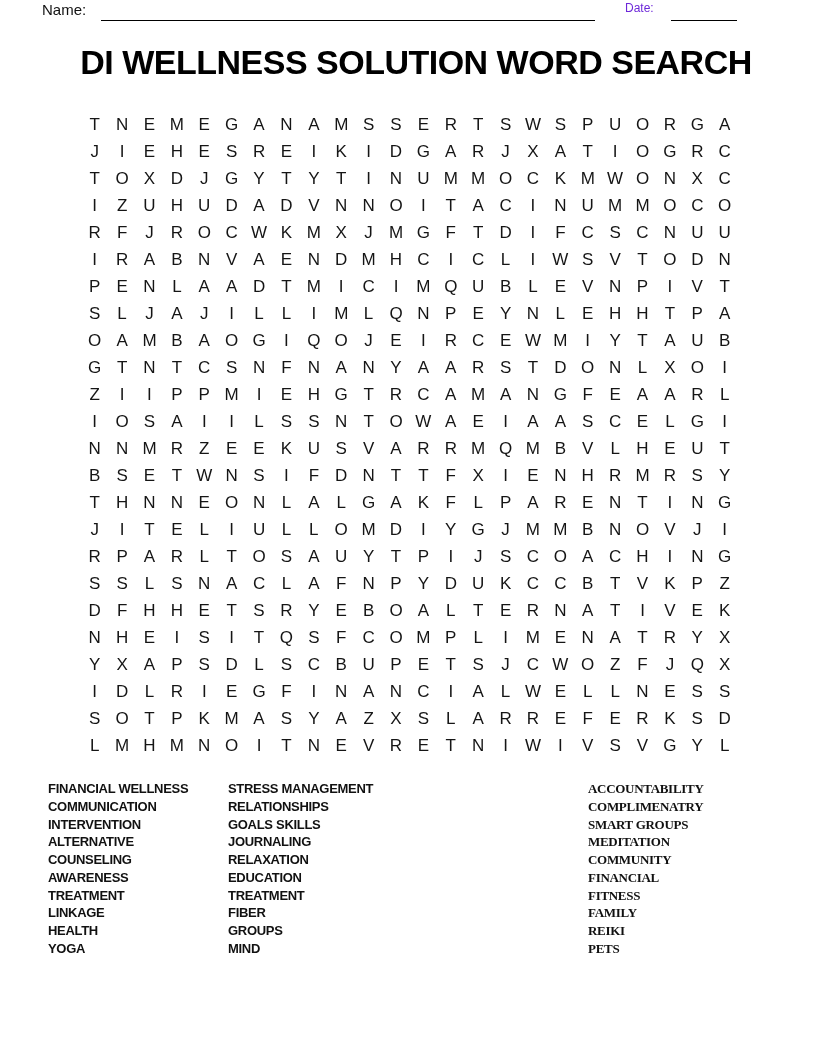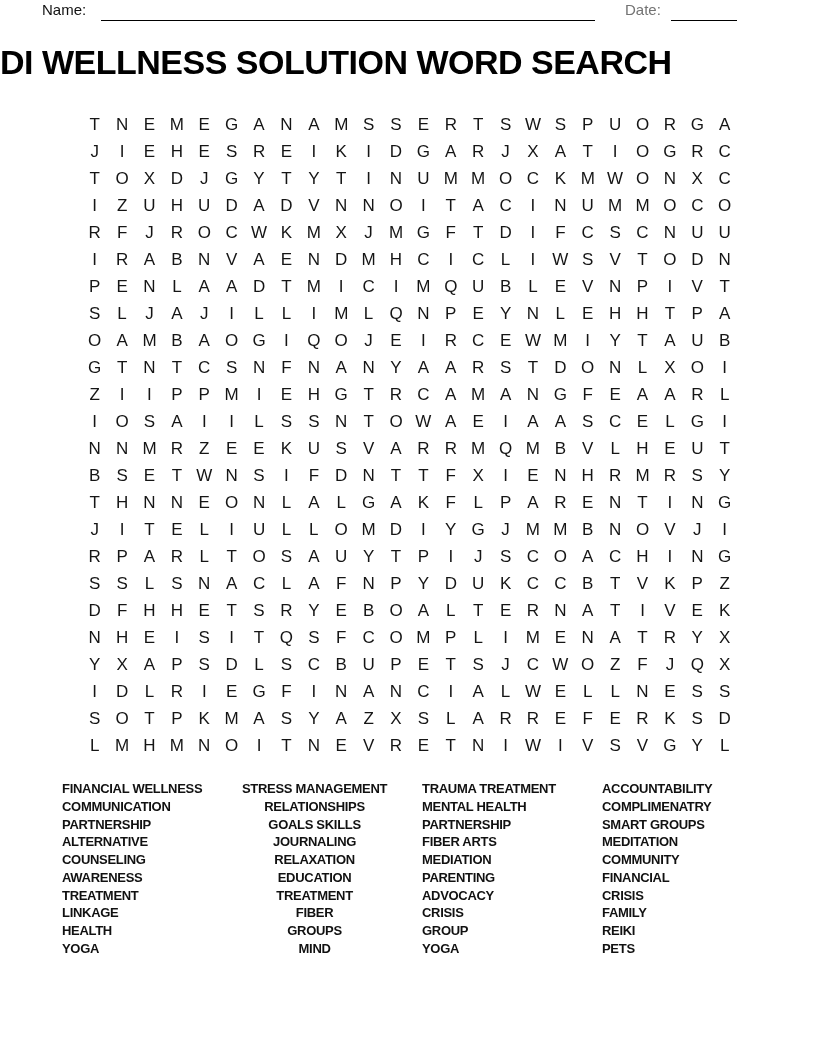--- a/index.html
+++ b/index.html
@@ -17,52 +17,52 @@
   .name-label {
     position: absolute; left: 42px; top: 1px;
     font-size: 15px; color: #111;
   }
   .name-line {
     position: absolute; left: 101px; top: 20px; width: 494px; height: 0;
     border-top: 1.6px solid #000;
   }
   .date-label {
     position: absolute; left: 625px; top: 1px;
-    font-size: 15px; color: #737373;
+    font-size: 12px; color: #6d28d9;
   }
   .date-line {
     position: absolute; left: 671px; top: 20px; width: 66px; height: 0;
     border-top: 1.6px solid #000;
   }
   
   .title {
-    position: absolute; left: 0; right: 0; top: 41px;
-    text-align: left;
+    position: absolute; left: 16px; right: 0; top: 41px;
+    text-align: center;
     font-size: 34px; font-weight: 700; letter-spacing: -0.5px;
     line-height: 42px; color: #000;
     white-space: nowrap;
   }
   
   .grid {
     position: absolute; left: 81px; top: 111px;
     display: grid;
     grid-template-columns: repeat(24, 27.4px);
     grid-auto-rows: 27px;
   }
   .grid .cell {
     display: flex; align-items: center; justify-content: center;
     font-size: 17px; font-weight: 400; color: #151515;
   }
   
-  .word-columns { position: absolute; top: 780px; left: 0; right: 0; height: 185px; margin-left: 14px; }
+  .word-columns { position: absolute; top: 780px; left: 0; right: 0; height: 185px; }
   .word-col { position: absolute; top: 0; }
   .word-col-0 { left: 48px; }
-  .word-col-1 { left: 228px; text-align: center; }
+  .word-col-1 { left: 228px; }
   .word-col-2 { left: 408px; }
-  .word-col-3 { left: 588px; }
+  .word-col-3 { left: 588px; font-family: Liberation Serif, serif; }
   .word-item {
     font-size: 13px; font-weight: 700; letter-spacing: -0.3px;
     line-height: 17.75px; color: #111; white-space: nowrap;
   }
 </style>
 </head>
 <body>
 
 <div class="page">
 
@@ -650,60 +650,48 @@
       <span class="cell">V</span>
       <span class="cell">G</span>
       <span class="cell">Y</span>
       <span class="cell">L</span>
     </div>
 
   <div class="word-columns">
     <div class="word-col word-col-0">
         <div class="word-item">FINANCIAL WELLNESS</div>
         <div class="word-item">COMMUNICATION</div>
-        <div class="word-item">PARTNERSHIP</div>
+        <div class="word-item">INTERVENTION</div>
         <div class="word-item">ALTERNATIVE</div>
         <div class="word-item">COUNSELING</div>
         <div class="word-item">AWARENESS</div>
         <div class="word-item">TREATMENT</div>
         <div class="word-item">LINKAGE</div>
         <div class="word-item">HEALTH</div>
         <div class="word-item">YOGA</div>
       </div>
     <div class="word-col word-col-1">
         <div class="word-item">STRESS MANAGEMENT</div>
         <div class="word-item">RELATIONSHIPS</div>
         <div class="word-item">GOALS SKILLS</div>
         <div class="word-item">JOURNALING</div>
         <div class="word-item">RELAXATION</div>
         <div class="word-item">EDUCATION</div>
         <div class="word-item">TREATMENT</div>
         <div class="word-item">FIBER</div>
         <div class="word-item">GROUPS</div>
         <div class="word-item">MIND</div>
       </div>
-    <div class="word-col word-col-2">
-        <div class="word-item">TRAUMA TREATMENT</div>
-        <div class="word-item">MENTAL HEALTH</div>
-        <div class="word-item">PARTNERSHIP</div>
-        <div class="word-item">FIBER ARTS</div>
-        <div class="word-item">MEDIATION</div>
-        <div class="word-item">PARENTING</div>
-        <div class="word-item">ADVOCACY</div>
-        <div class="word-item">CRISIS</div>
-        <div class="word-item">GROUP</div>
-        <div class="word-item">YOGA</div>
-      </div>
     <div class="word-col word-col-3">
         <div class="word-item">ACCOUNTABILITY</div>
         <div class="word-item">COMPLIMENATRY</div>
         <div class="word-item">SMART GROUPS</div>
         <div class="word-item">MEDITATION</div>
         <div class="word-item">COMMUNITY</div>
         <div class="word-item">FINANCIAL</div>
-        <div class="word-item">CRISIS</div>
+        <div class="word-item">FITNESS</div>
         <div class="word-item">FAMILY</div>
         <div class="word-item">REIKI</div>
         <div class="word-item">PETS</div>
       </div>
   </div>
 
 </div>
 
 </body></html>

